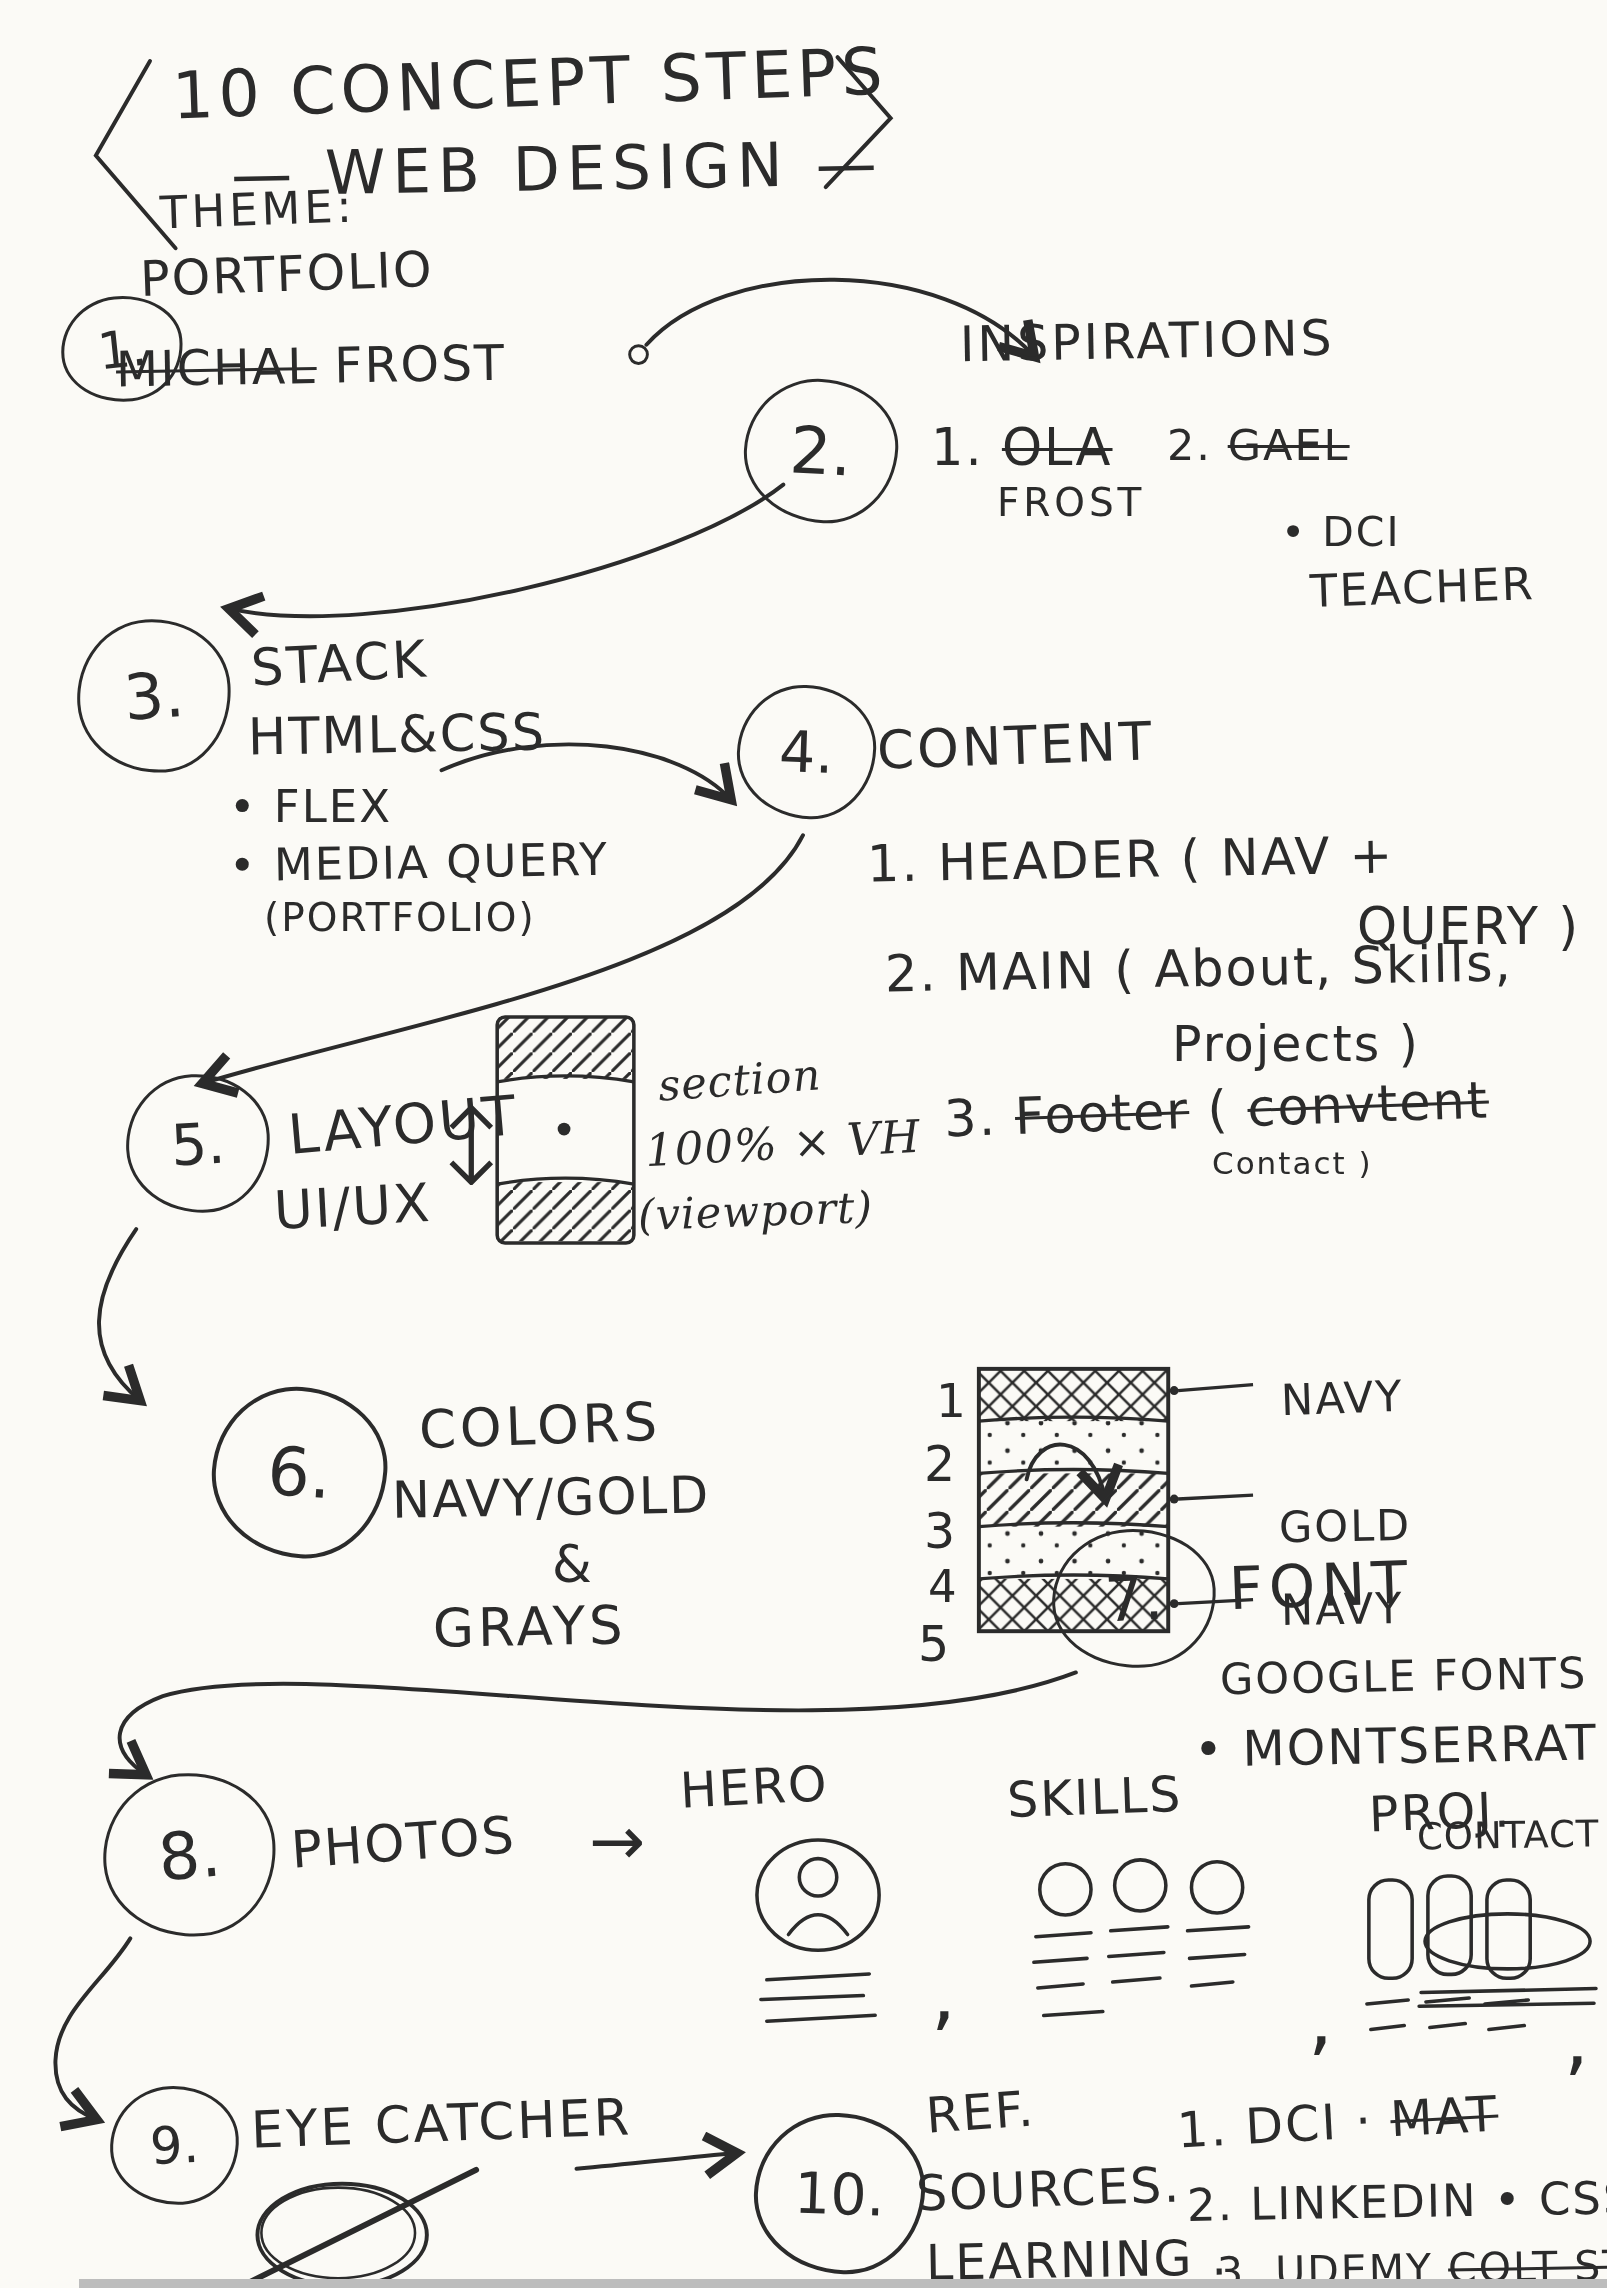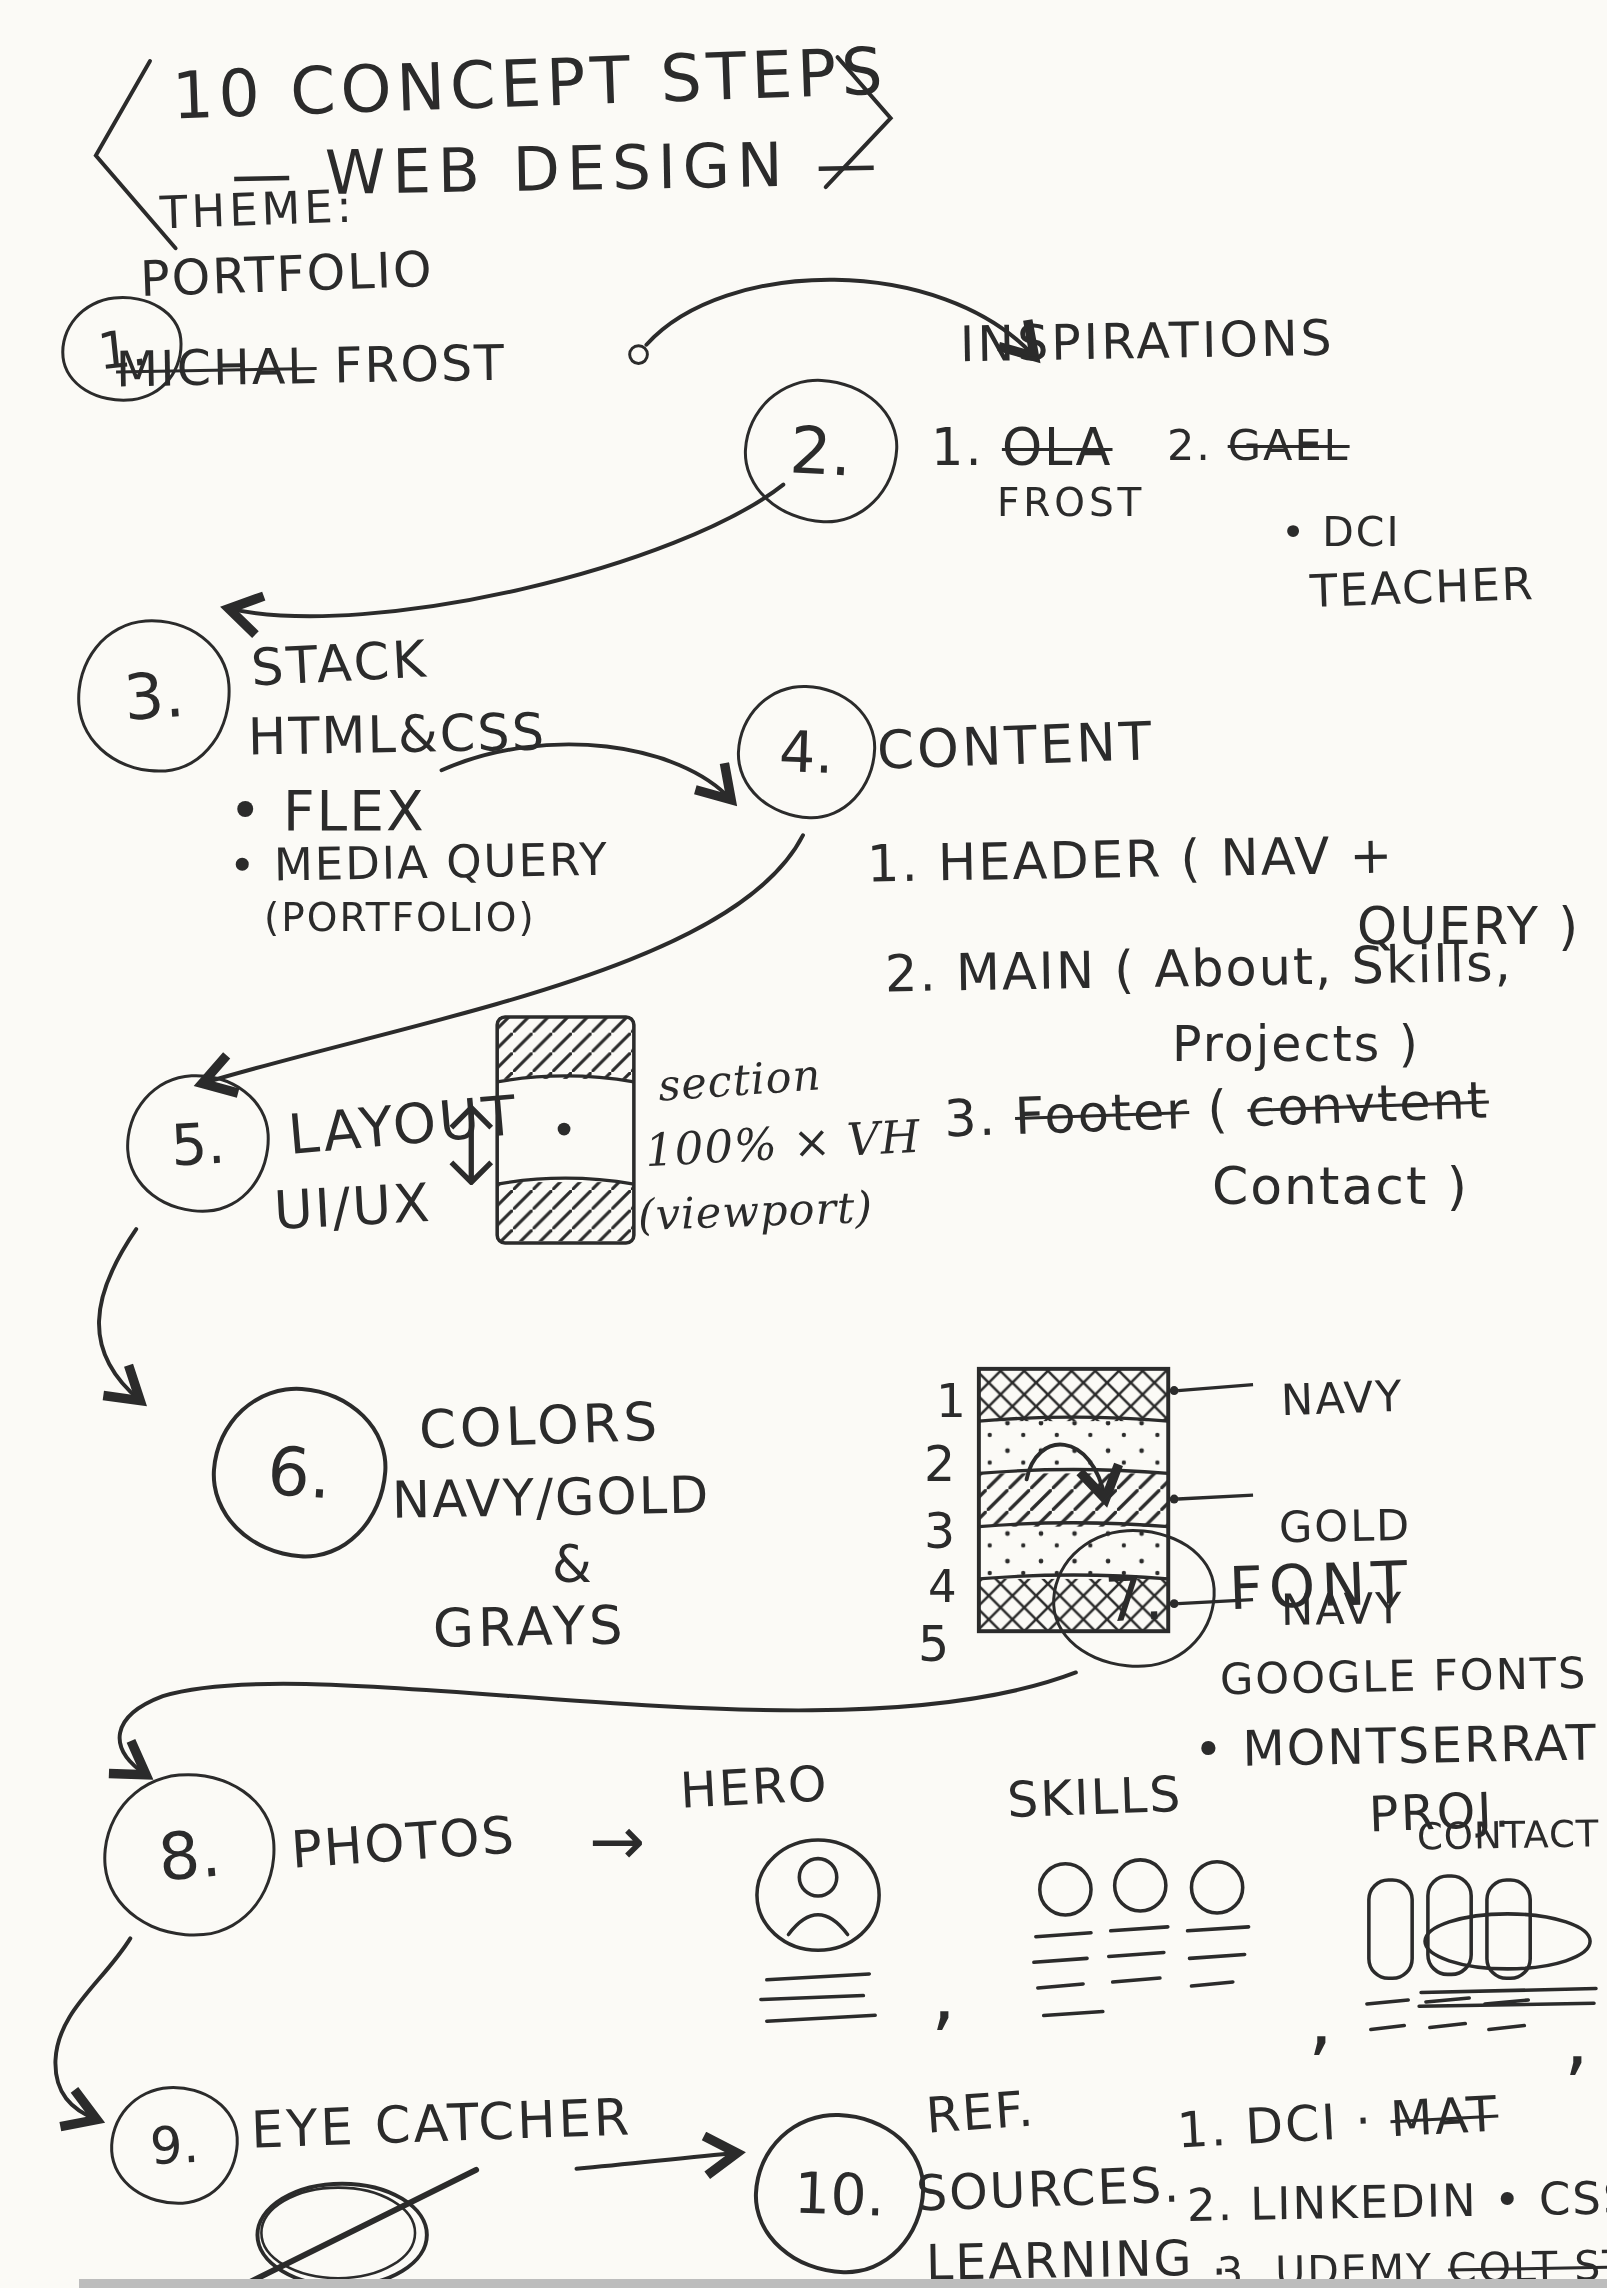--- a/index.html
+++ b/index.html
@@ -74,39 +74,39 @@
     <span class="xout">GAEL</span>
   </div>
   <div class="t" style="left:1281px;top:512px;font-size:41px;">• DCI</div>
   <div class="t" style="left:1310px;top:565px;font-size:45px;transform:rotate(-2deg);">TEACHER</div>
 
   <div class="num-circle" style="left:77px;top:619px;width:148px;height:148px;transform:rotate(-4deg);">
     <span style="font-size:63px;">3.</span>
   </div>
   <div class="t" style="left:251px;top:638px;font-size:51px;letter-spacing:3px;transform:rotate(-3deg);">STACK</div>
   <div class="t" style="left:248px;top:709px;font-size:51px;transform:rotate(-1deg);">HTML&amp;CSS</div>
-  <div class="t" style="left:229px;top:784px;font-size:55px;">• FLEX</div>
+  <div class="t" style="left:229px;top:784px;font-size:45px;">• FLEX</div>
   <div class="t" style="left:229px;top:840px;font-size:45px;transform:rotate(-1deg);">• MEDIA QUERY</div>
   <div class="t" style="left:264px;top:898px;font-size:39px;">(PORTFOLIO)</div>
 
   <div class="num-circle" style="left:737px;top:685px;width:133px;height:128px;transform:rotate(2deg);">
     <span style="font-size:57px;">4.</span>
   </div>
   <div class="t" style="left:877px;top:719px;font-size:53px;letter-spacing:3px;transform:rotate(-2deg);">CONTENT</div>
   <div class="t" style="left:867px;top:834px;font-size:51px;transform:rotate(-1deg);">1. HEADER ( NAV +</div>
   <div class="t" style="left:1357px;top:901px;font-size:51px;">QUERY )</div>
   <div class="t" style="left:885px;top:943px;font-size:51px;transform:rotate(-1deg);">2. MAIN ( About, Skills,</div>
   <div class="t" style="left:1172px;top:1020px;font-size:49px;text-align:right;">Projects )</div>
   <div class="t" style="left:944px;top:1084px;font-size:51px;transform:rotate(-2deg);">
     <span>3.</span>
     <span class="xout">Footer</span>
     <span>(</span>
     <span class="xout">convtent</span>
   </div>
-  <div class="t" style="left:1212px;top:1148px;font-size:52px;margin-top:12px;">Contact )</div>
+  <div class="t" style="left:1212px;top:1148px;font-size:31px;">Contact )</div>
 
   <div class="num-circle" style="left:126px;top:1074px;width:138px;height:133px;transform:rotate(-3deg);">
     <span style="font-size:57px;">5.</span>
   </div>
   <div class="t" style="left:288px;top:1098px;font-size:55px;letter-spacing:3px;transform:rotate(-5deg);">LAYOUT</div>
   <div class="t" style="left:274px;top:1180px;font-size:53px;transform:rotate(-3deg);">UI/UX</div>
   <div class="t" style="left:426px;top:1093px;font-size:108px;font-weight:300;">↕</div>
 
   <svg class="sk" style="left:493px;top:1013px;" width="148" height="236" viewBox="0 0 150 240">
     <defs>

